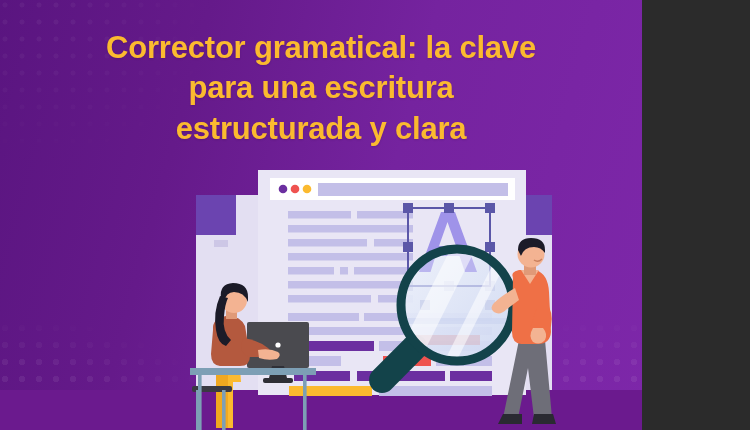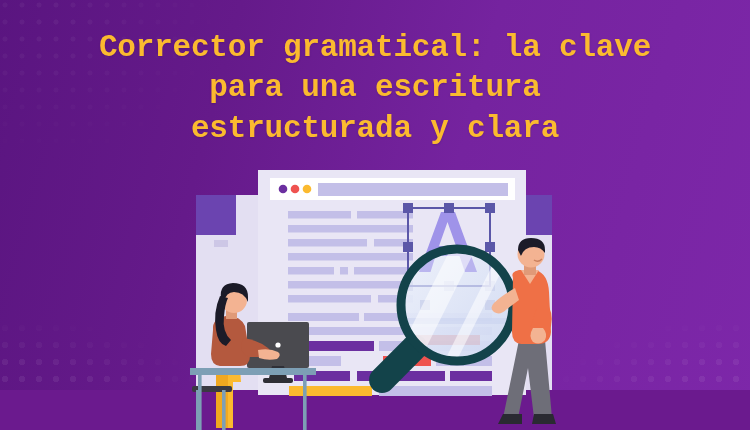--- a/index.html
+++ b/index.html
@@ -2,24 +2,24 @@
 <html><head>
 <meta charset="utf-8">
 <style>
   html, body {
     margin: 0;
     padding: 0;
     background: #2b2b2b;
   }
   #banner {
     position: relative;
-    width: 750px;
+    width: 642px;
     height: 430px;
     overflow: hidden;
-    font-family: Liberation Mono, monospace;
+    font-family: Liberation Sans, sans-serif;
   }
 
   
   .bg-base {
     position: absolute;
     inset: 0;
     background: linear-gradient(105deg, #5a1580 0%, #651a8a 28%, #75239f 58%, #7d27a9 100%);
   }
   .bg-dots {
     position: absolute;

